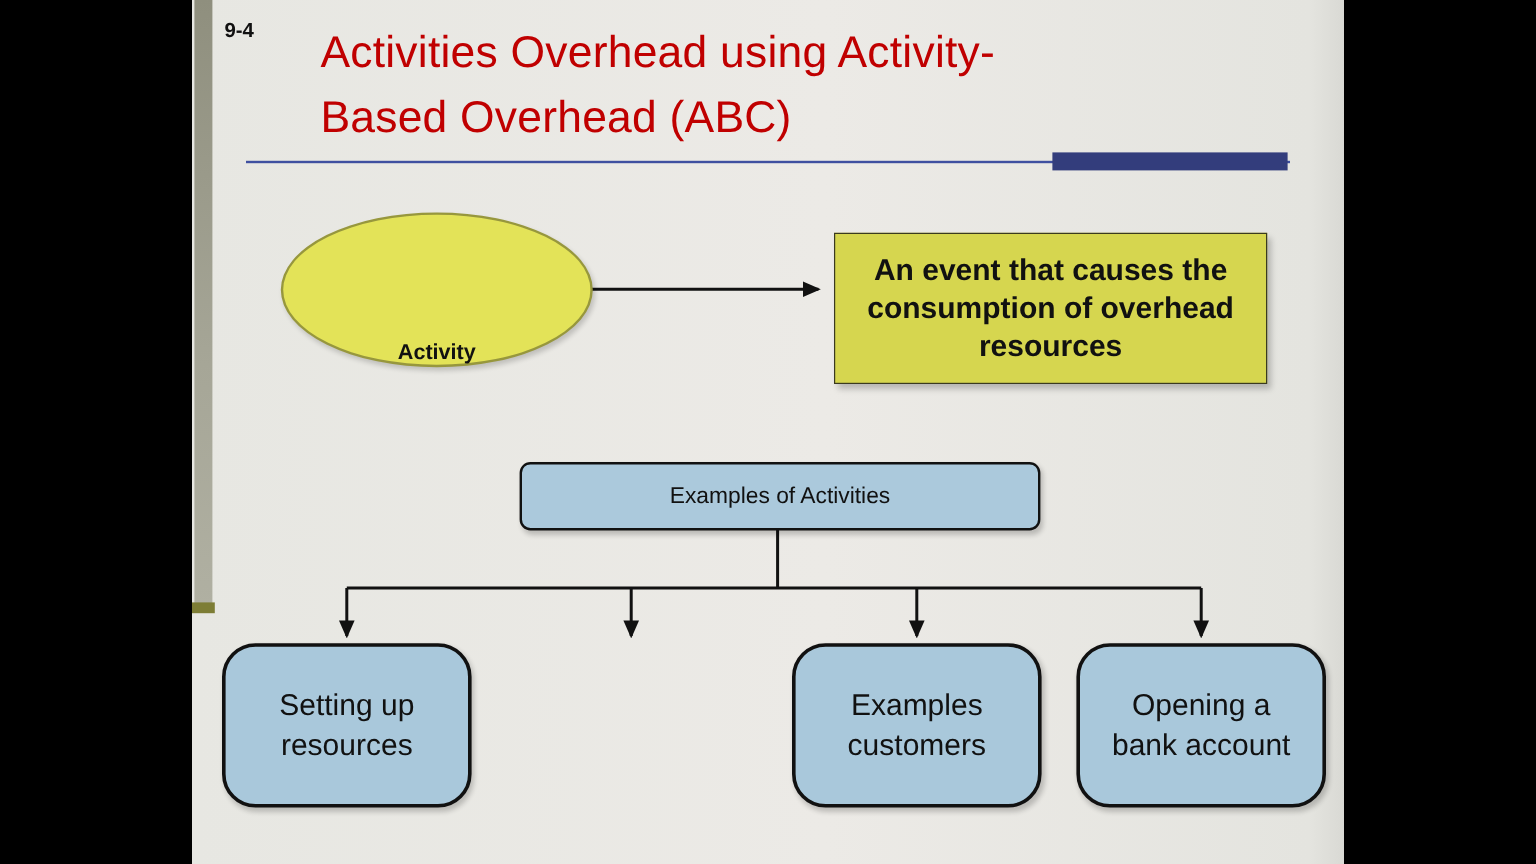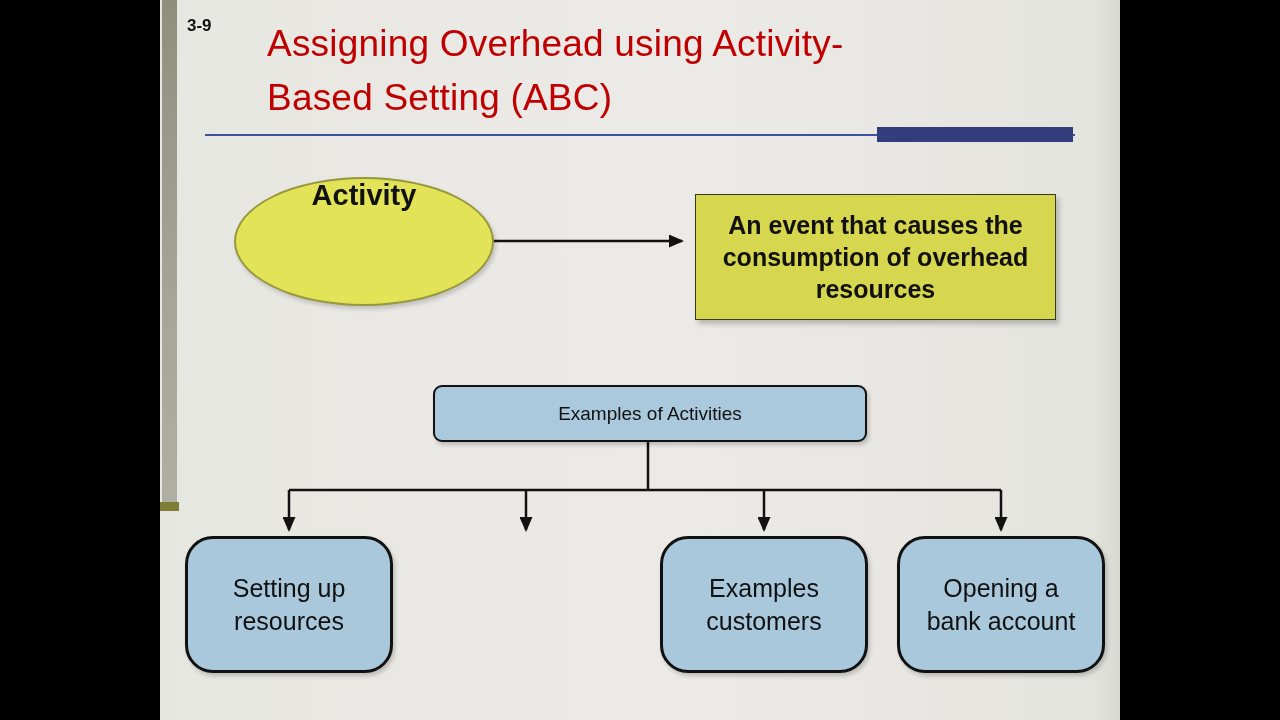--- a/index.html
+++ b/index.html
@@ -80,23 +80,23 @@
     position: absolute;
     left: 74px;
     top: 177px;
     width: 256px;
     height: 125px;
     border-radius: 50%;
     background: #e3e358;
     border: 2px solid #97973d;
     box-shadow: 2px 3px 4px rgba(0,0,0,0.18);
     display: flex;
-    align-items: flex-start;
-    justify-content: center;
-    font-size: 29px;
+    align-items: flex-end;
+    justify-content: center;
+    font-size: 18px;
     font-weight: bold;
     color: #111;
   }
   .definition-box {
     position: absolute;
     left: 535px;
     top: 194px;
     width: 361px;
     height: 126px;
     background: #d6d64f;
@@ -163,25 +163,25 @@
 </style>
 </head>
 <body>
 
 <div class="stage">
   <div class="slide">
 
     <div class="side-stripe"></div>
     <div class="side-stripe-tick"></div>
 
-    <div class="page-number">3-9</div>
+    <div class="page-number">9-4</div>
 
     <div class="title">
-      <div>Assigning Overhead using Activity-</div>
-      <div>Based Setting (ABC)</div>
+      <div>Activities Overhead using Activity-</div>
+      <div>Based Overhead (ABC)</div>
     </div>
 
     <div class="divider-line"></div>
     <div class="accent-bar"></div>
 
     <svg class="connector-layer" viewBox="0 0 960 720">
       <defs>
         <marker id="arrowhead" markerUnits="userSpaceOnUse" markerWidth="15" markerHeight="13" refX="13" refY="6.5" orient="auto">
           <path d="M0,0 L15,6.5 L0,13 z" fill="#111"></path>
         </marker>

